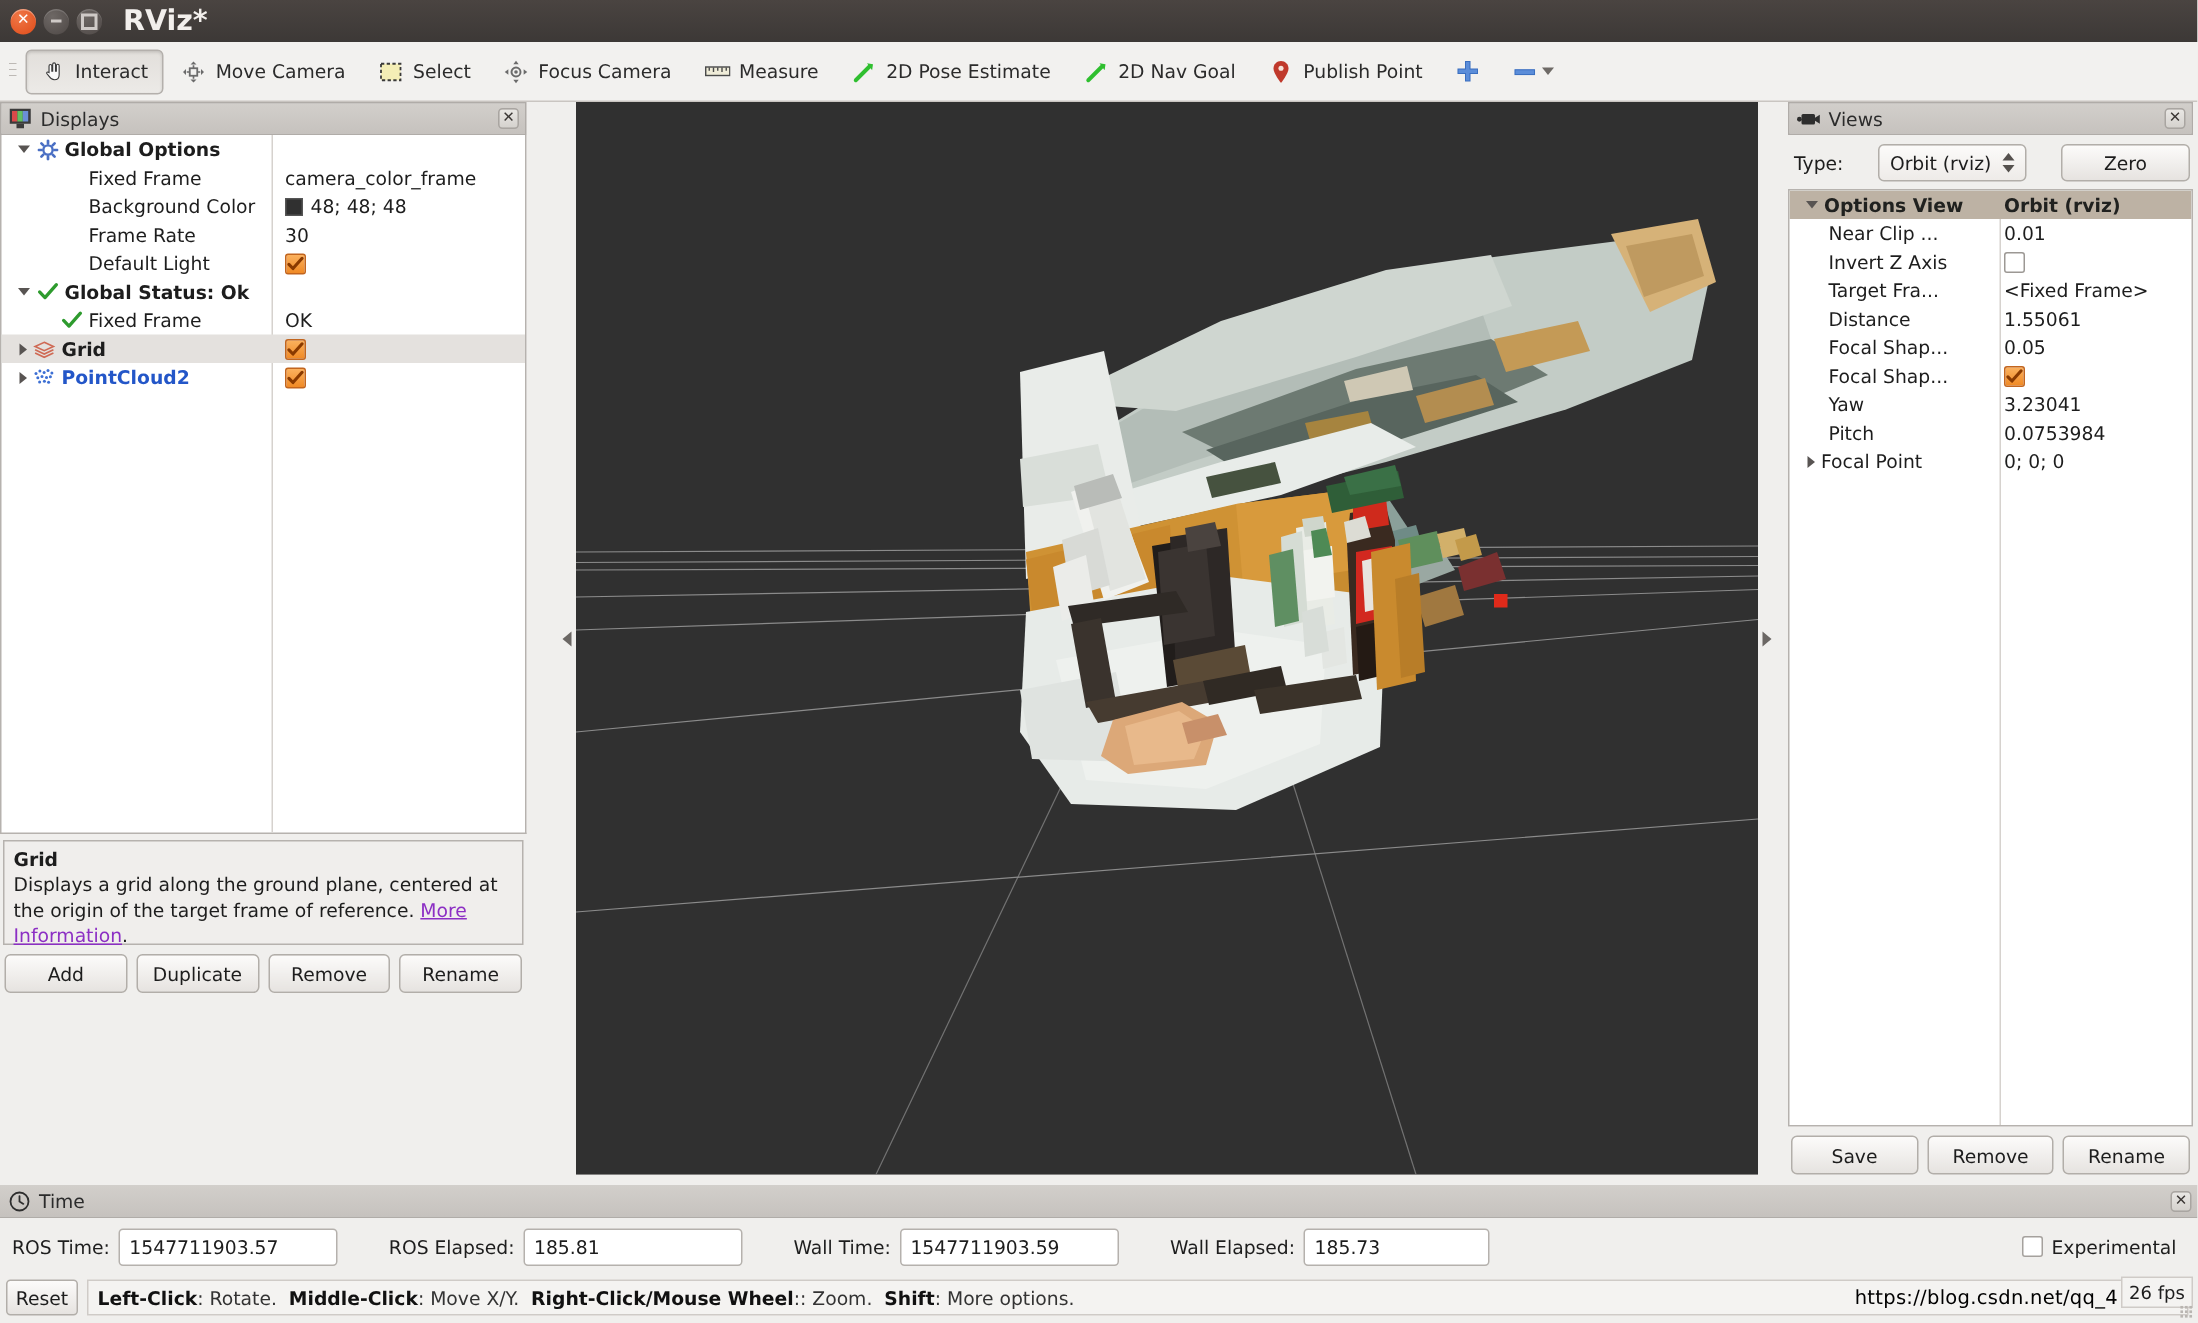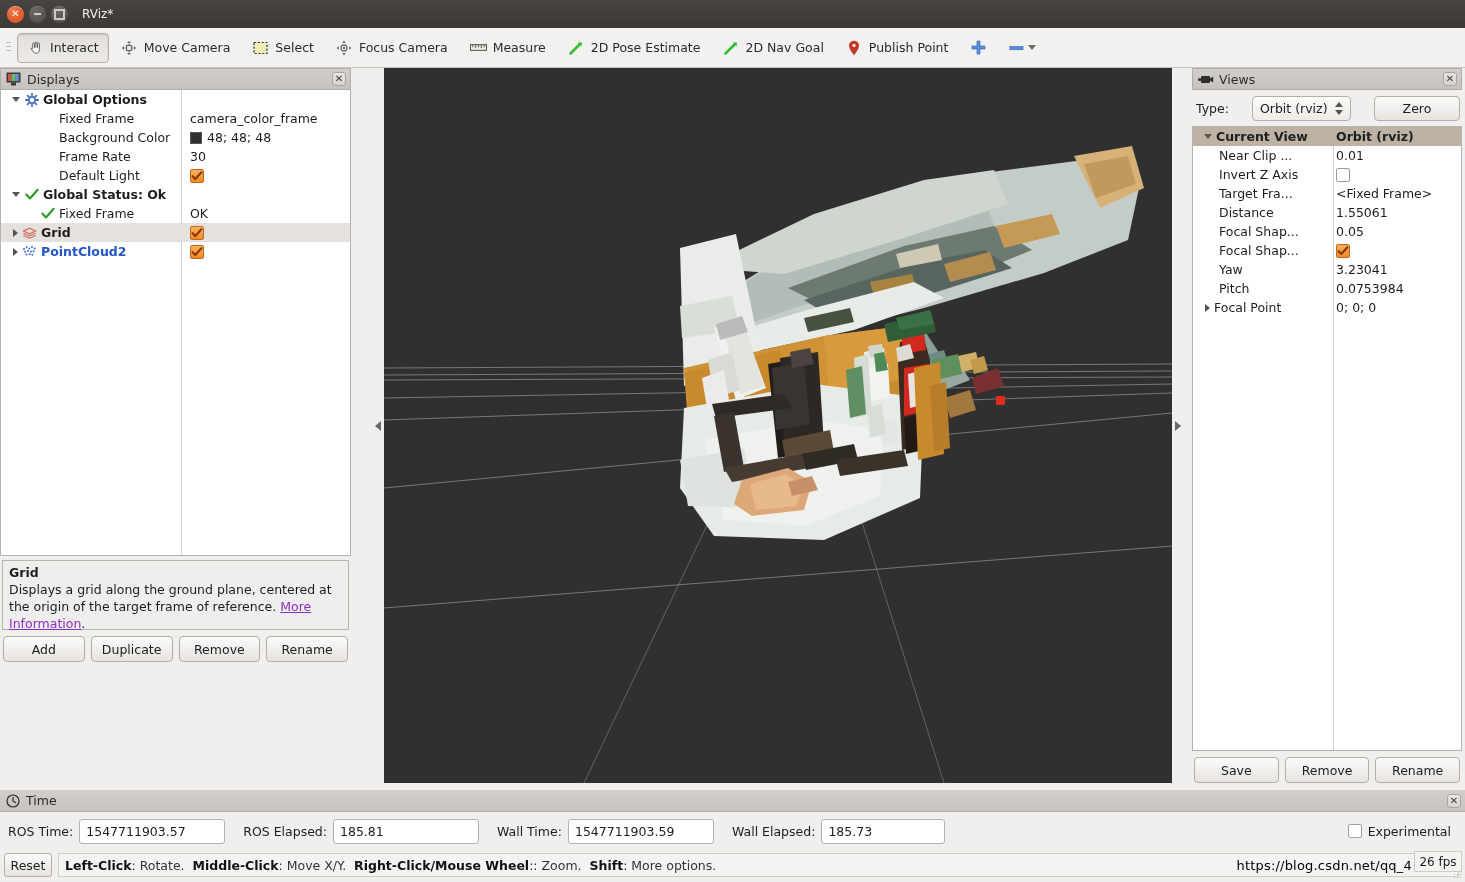--- a/index.html
+++ b/index.html
@@ -22,21 +22,21 @@
   .winbtns { display: flex; gap: 5px; padding-left: 7px; align-items: center; }
   .wb { width: 17px; height: 17px; border-radius: 50%; position: relative;
         display: flex; align-items: center; justify-content: center;
         font-size: 10px; color: #3a3432; line-height: 1; }
   .wb-close { background: radial-gradient(circle at 35% 30%, #f07746, #df4c1a);
               color: #fff; box-shadow: inset 0 1px 0 rgba(255,255,255,.35); }
   .wb-min, .wb-max { background: radial-gradient(circle at 35% 30%, #6e6865, #4e4846);
               color: #cfcac7; box-shadow: inset 0 1px 0 rgba(255,255,255,.15); }
   .wb-min::before { content:""; width:7px; height:2px; background:#cfcac7; display:block; }
   .wb-max::before { content:""; width:7px; height:7px; border:2px solid #cfcac7; display:block; }
-  .wtitle { color: #f2efec; font-weight: normal; font-size: 12px; margin-left: 14px; }
+  .wtitle { color: #f2efec; font-weight: bold; font-size: 19px; margin-left: 14px; }
 
   
   .toolbar {
     position: absolute; left: 0; top: 28px; width: 1465px; height: 40px;
     background: #f2f1ef; border-bottom: 1px solid #c9c5c1;
     display: flex; align-items: center; padding-left: 4px; gap: 2px;
   }
   .tgrip { width: 9px; height: 22px; margin-right: 2px;
            background-image: repeating-linear-gradient(180deg,#bdb9b5 0 1px, transparent 1px 4px);
            background-size: 5px 12px; background-repeat: no-repeat;
@@ -162,21 +162,21 @@
   .vrow .vlabeltxt { font-size: 12.5px; color: #1d1d1d; }
   .vbtnrow { display: flex; gap: 6px; padding: 6px 2px 0 2px; }
 
   
   .timepanel { position: absolute; left: 0; top: 790px; width: 1465px; height: 92px; background: #f0efed; }
   .time-title {
     height: 22px; background: linear-gradient(180deg,#d2cfcb,#c6c2be);
     border-bottom: 1px solid #b0aca8; display: flex; align-items: center;
     padding: 0 4px; gap: 5px; font-size: 12.5px; color: #2b2b2b;
   }
-  .timefields { height: 38px; display: flex; align-items: center; padding: 0 8px; gap: 0; }
+  .timefields { height: 38px; display: flex; align-items: center; padding: 0 8px; gap: 16px; }
   .tfgroup { display: flex; align-items: center; gap: 6px; }
   .tflabel { font-size: 12.5px; color: #1d1d1d; white-space: nowrap; }
   .tfinput {
     height: 25px; border: 1px solid #b5b1ad; border-radius: 3px; background: #fff;
     display: flex; align-items: center; padding: 0 6px; font-size: 12.5px; color: #1d1d1d;
   }
   .statusrow { height: 30px; display: flex; align-items: center; padding: 0 6px 0 4px; gap: 6px; position: relative; }
   .resetbtn {
     width: 48px; height: 24px; border-radius: 3px;
     background: linear-gradient(180deg,#fcfbfa,#e6e3e0);
@@ -642,21 +642,21 @@
       </div>
       <div class="zerobtn">Zero</div>
     </div>
 
     <div class="vtree">
       <div class="vtree-coldiv"></div>
       <div id="views-rows">
           <div class="vrow hdr">
             <span class="vlabel">
               <span class="arrow-d"></span>
-              <span>Current View</span>
+              <span>Options View</span>
             </span>
             <span class="vvalue">Orbit (rviz)</span>
           </div>
           <div class="vrow">
             <span class="vlabel">
               <span style="display:inline-block;width:24px"></span>
               <span class="vlabeltxt">Near Clip ...</span>
             </span>
             <span class="vvalue">0.01</span>
           </div>

